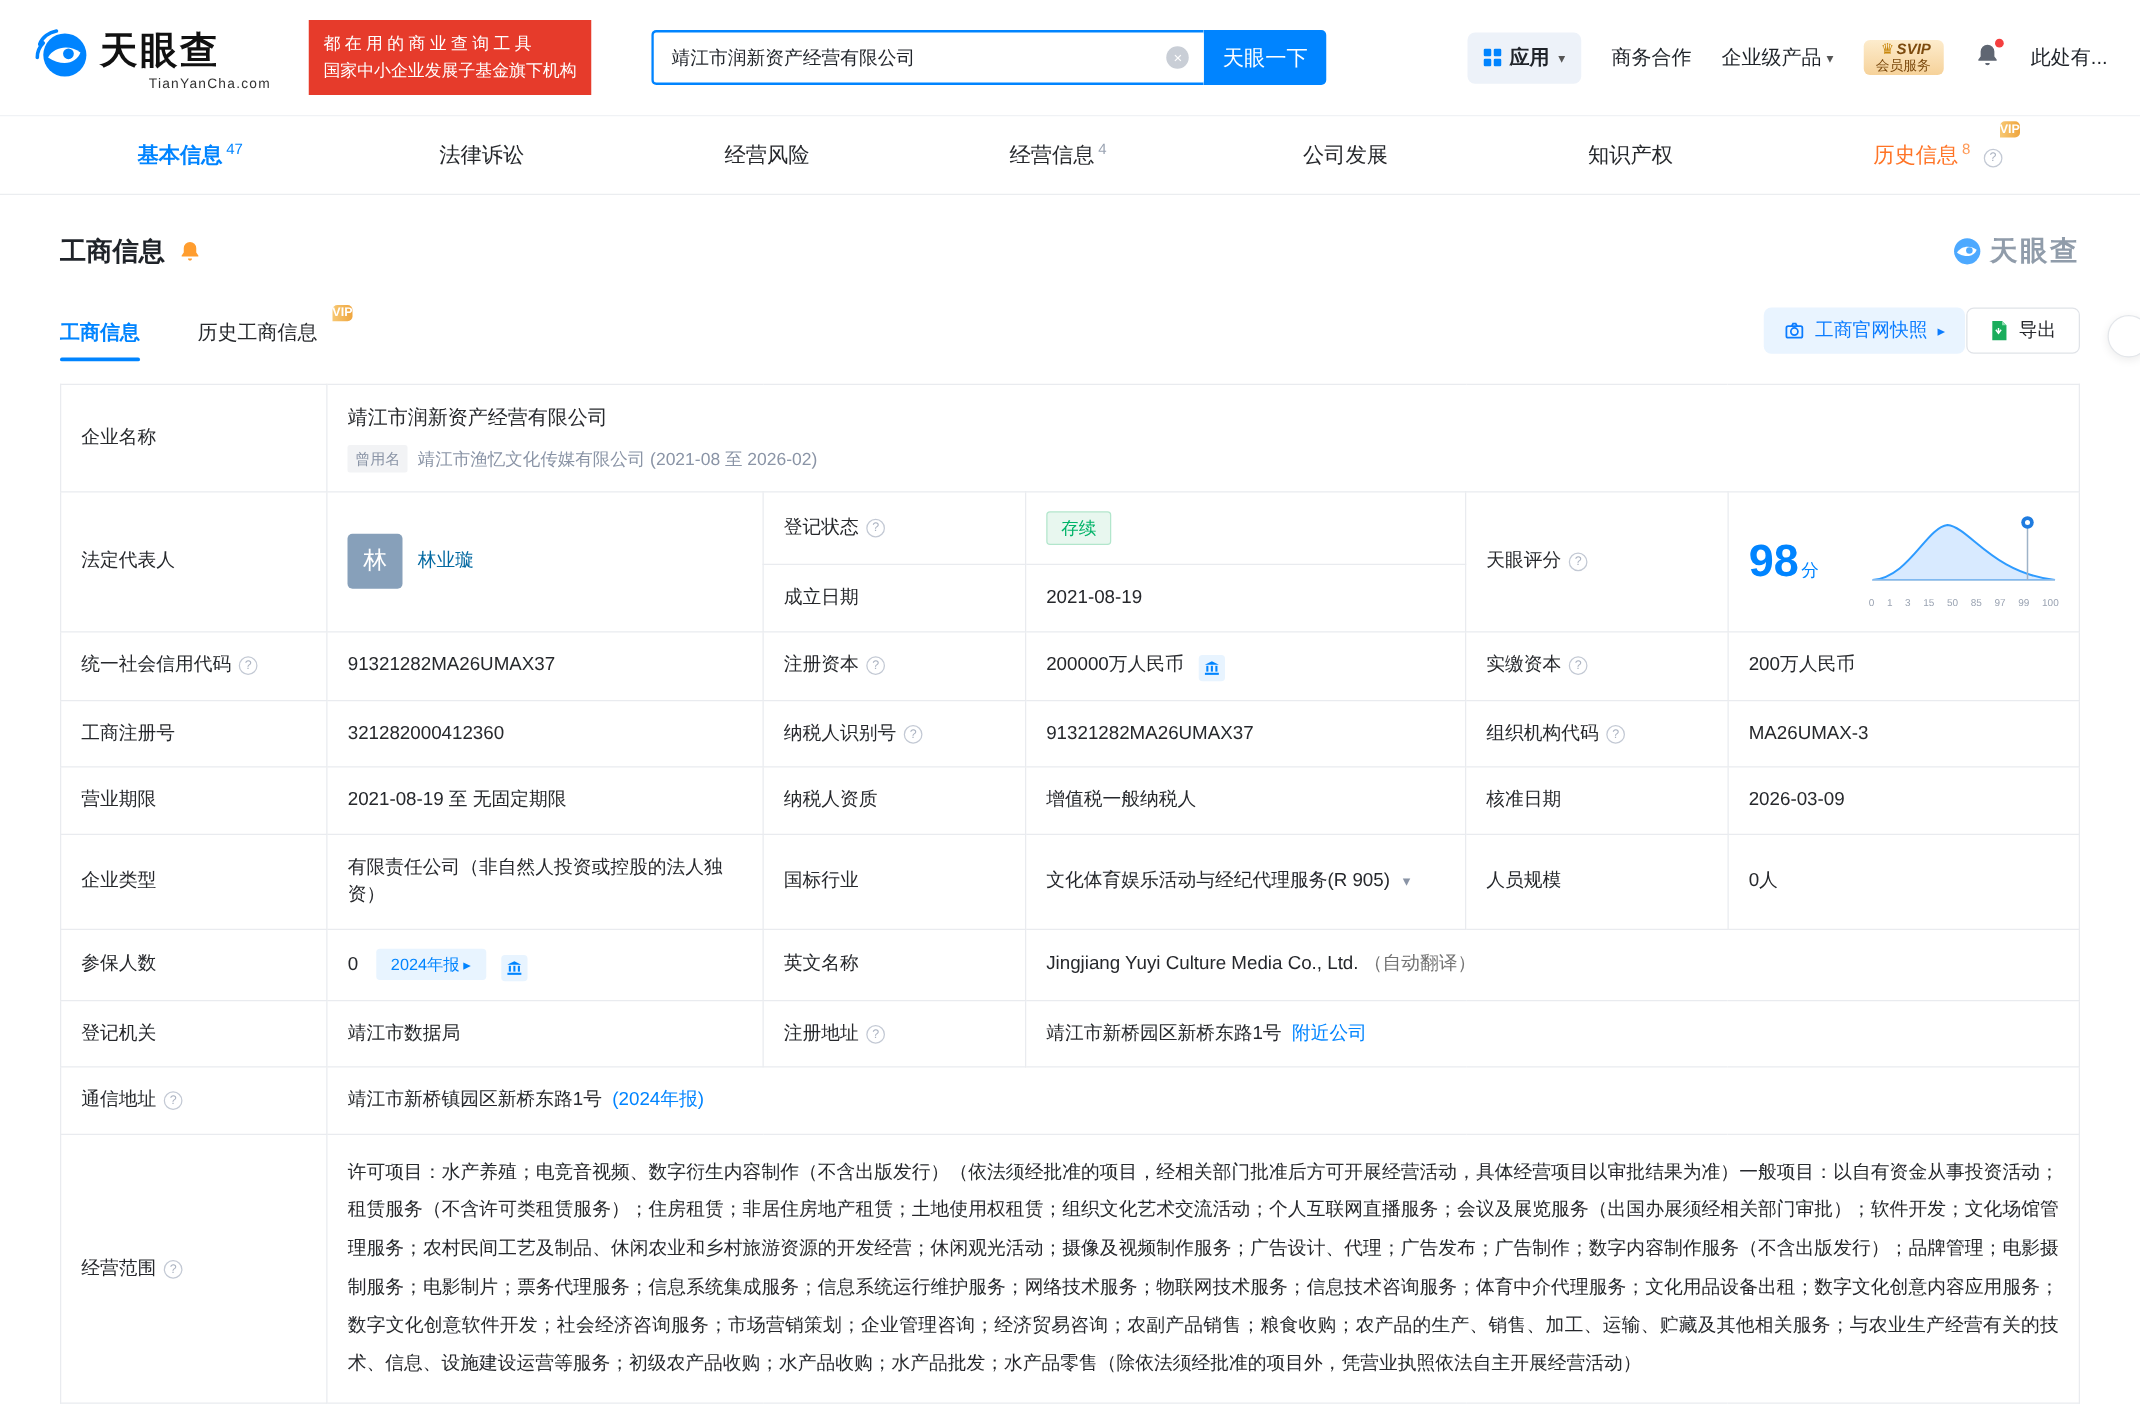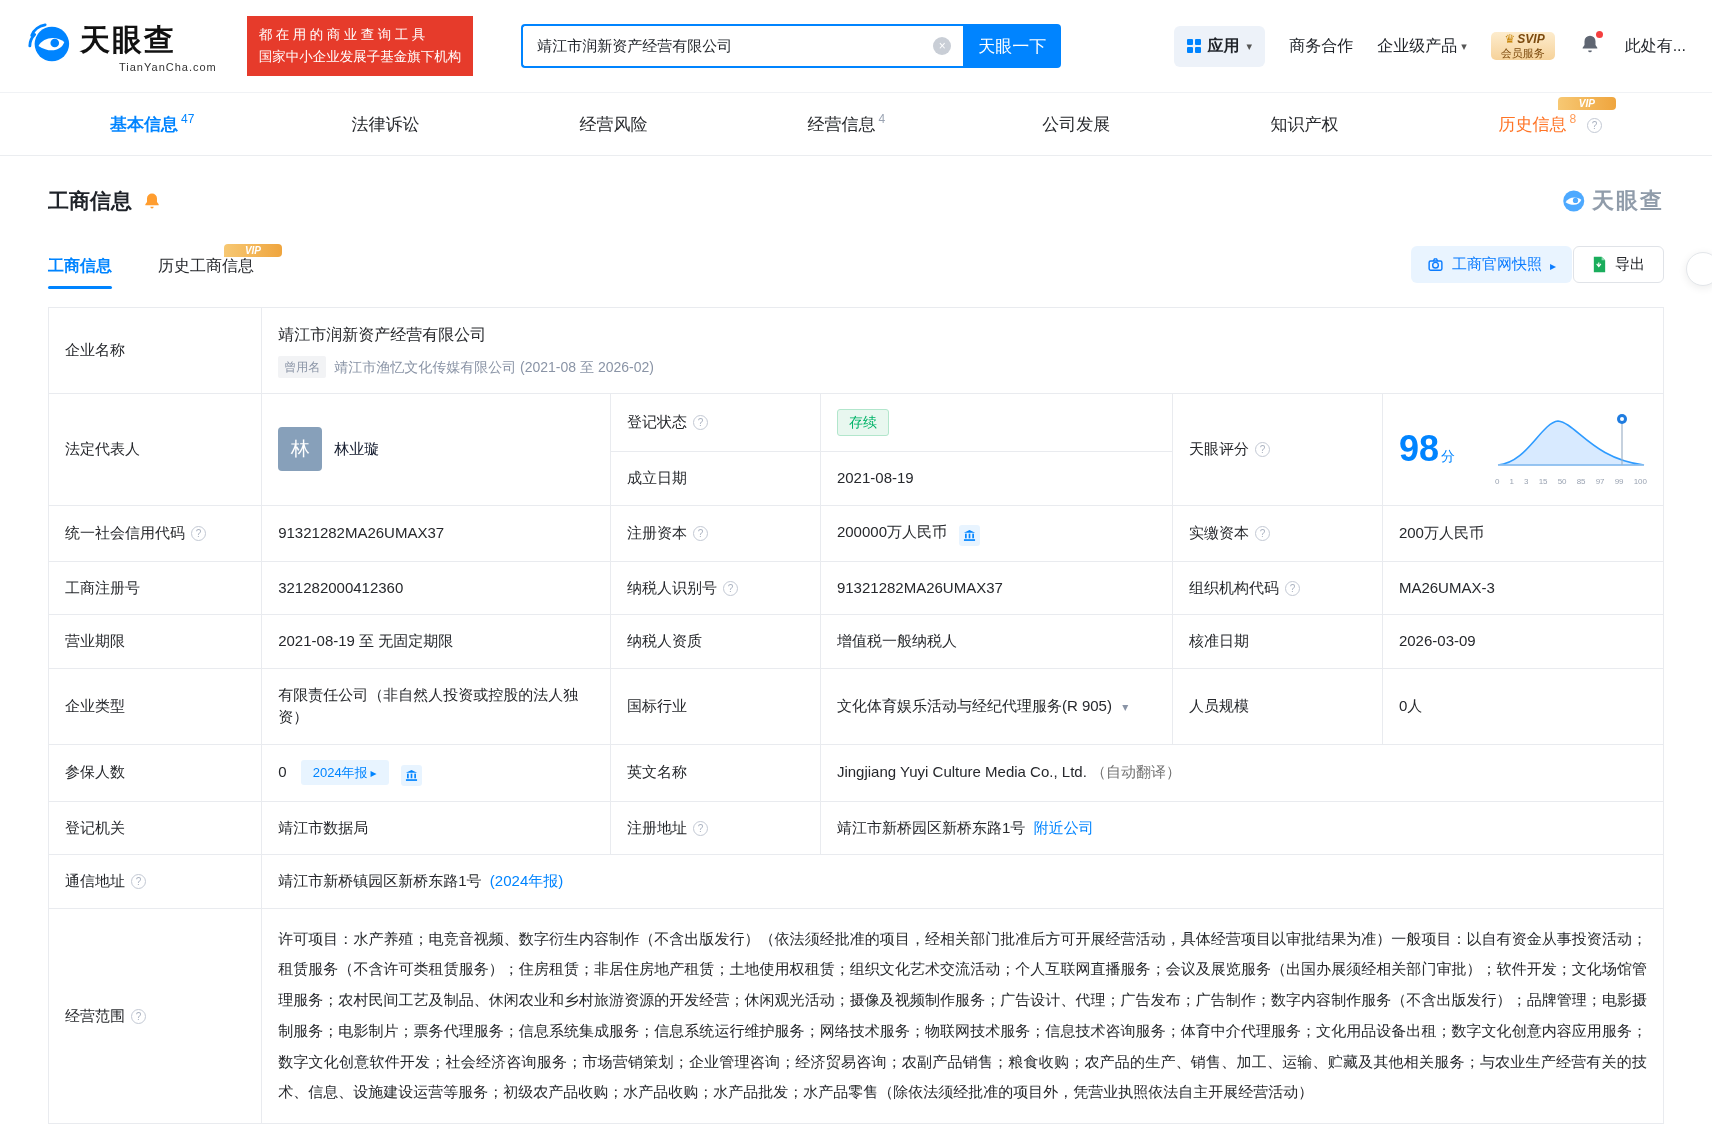--- a/index.html
+++ b/index.html
@@ -48,21 +48,21 @@
   
   .nav { display:flex; justify-content:space-between; align-items:center; padding:0 110px;
     height:64px; border-top:1px solid #f0f2f5; border-bottom:1px solid #ebedf0; }
   .nav-tab { position:relative; font-size:17px; color:#26282c; cursor:pointer; }
   .nav-tab sup { font-size:12px; color:#9aa3b2; margin-left:3px; }
   .nav-tab.active { color:#0084ff; font-weight:bold; }
   .nav-tab.active sup { color:#0084ff; font-weight:normal; }
   .nav-tab.hist { color:#ff7426; }
   .nav-tab.hist sup { color:#ff9a57; }
   .vip-chip { position:absolute; top:-15px; right:-14px; background:linear-gradient(90deg,#f7c873,#efa53e);
-    color:#fff; font-size:10px; font-weight:bold; font-style:italic; padding:1px 21px; border-radius:4px 4px 4px 0; }
+    color:#fff; font-size:10px; font-weight:bold; padding:1px 0; border-radius:4px 4px 4px 0; }
 
   
   .content { padding:0 48px; }
   .sec-head { display:flex; align-items:center; margin-top:30px; }
   .sec-title { font-size:21px; font-weight:bold; }
   .sec-bell { margin-left:10px; cursor:pointer; display:flex; }
   .watermark { margin-left:auto; display:flex; align-items:center; gap:6px; opacity:.85; }
   .wm-txt { font-size:22px; font-weight:bold; color:#7d8b9c; letter-spacing:2px; }
 
   .subtab-row { display:flex; align-items:flex-end; margin-top:30px; }
@@ -85,21 +85,21 @@
   .help { display:inline-flex; width:15px; height:15px; border:1px solid #c3c9d4; border-radius:50%;
     color:#aab2c0; font-size:10px; align-items:center; justify-content:center; margin-left:6px; vertical-align:1px; cursor:pointer; }
   .help::after { content:"?"; }
   .co-name { font-size:16px; font-weight:500; }
   .former { margin-top:9px; display:flex; align-items:center; }
   .chip-gray { background:#f2f3f5; color:#8a94a6; font-size:12px; padding:2px 6px; border-radius:2px; margin-right:8px; }
   .former-txt { color:#8a94a6; font-size:14px; }
   .rep { display:flex; align-items:center; }
   .avatar { width:44px; height:44px; border-radius:4px; background:linear-gradient(180deg,#8ea6c0,#74randomness8fa8); background:#87a0ba;
     color:#fff; font-size:19px; display:flex; align-items:center; justify-content:center; }
-  .rep a { color:#0f172a; font-size:15px; margin-left:12px; }
+  .rep a { color:#0369a1; font-size:15px; margin-left:12px; }
   .badge-green { display:inline-block; background:#e8f7ef; color:#00b368; border:1px solid #b2e6cc;
     border-radius:3px; padding:2px 11px; font-size:14px; }
   .bank-chip { display:inline-flex; align-items:center; justify-content:center; width:21px; height:21px;
     background:#e8f4ff; border-radius:3px; margin-left:8px; vertical-align:-5px; cursor:pointer; }
   .report-chip { display:inline-flex; align-items:center; gap:3px; background:#e8f4ff; color:#0084ff;
     font-size:13px; padding:3px 12px; border-radius:3px; margin-left:10px; cursor:pointer; }
   .chev-d { color:#8a94a6; font-size:12px; margin-left:6px; cursor:pointer; }
   .chev-d::after { content:"▾"; }
   .muted { color:#737373;text-align:right; }
   .link { color:#0084ff; cursor:pointer; }

